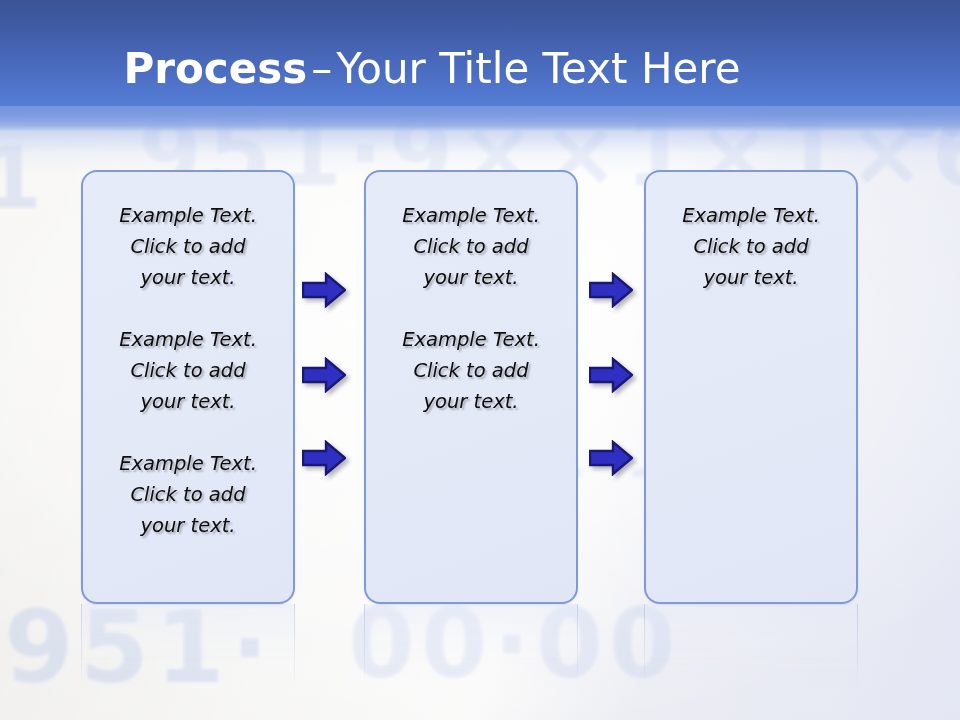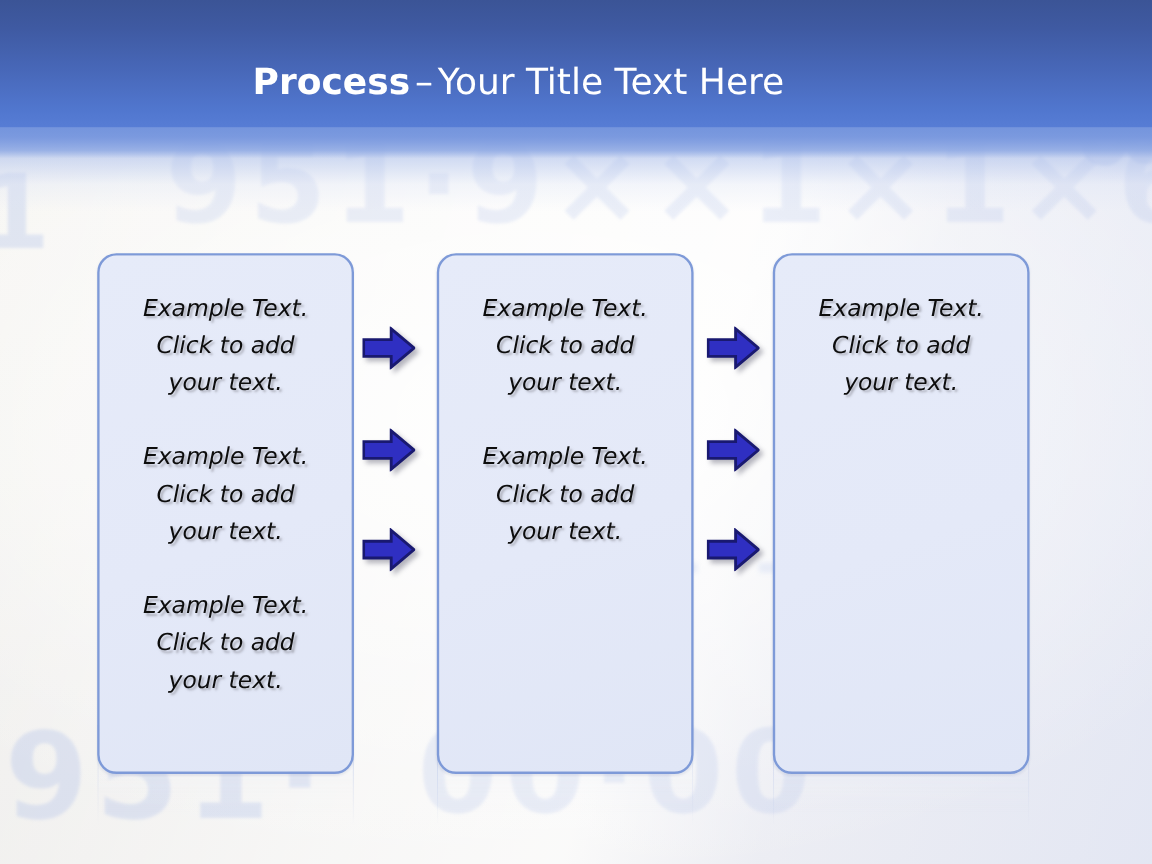--- a/index.html
+++ b/index.html
@@ -140,39 +140,38 @@
     pointer-events: none;
   }
 
   .title {
     position: absolute;
     left: 0;
     top: 48px;
     width: 864px;
     text-align: center;
     color: #ffffff;
-    font-size: 30px;
+    font-size: 42px;
     line-height: 42px;
     font-family: "DejaVu Sans", sans-serif;
     white-space: nowrap;
   }
   .title .t-strong { font-weight: 700; }
   .title .t-sep    { font-weight: 400; padding: 0 4px; }
   .title .t-rest   { font-weight: 400; }
 
   
   .box {
     position: absolute;
     box-sizing: border-box;
     border: 2px solid #7e9ad8;
     border-radius: 16px;
     background:
       linear-gradient(160deg, #e6ebf9 0%, #e4e9f8 55%, #e0e6f6 100%);
     box-shadow: 0 1px 2px rgba(90,110,160,0.12);
-    margin-top: 41px;
   }
 
   
   .box-reflect {
     position: absolute;
     box-sizing: border-box;
     border: 1px solid rgba(126,154,216,0.38);
     border-top: none;
     border-radius: 0 0 16px 16px;
     background: linear-gradient(180deg,

